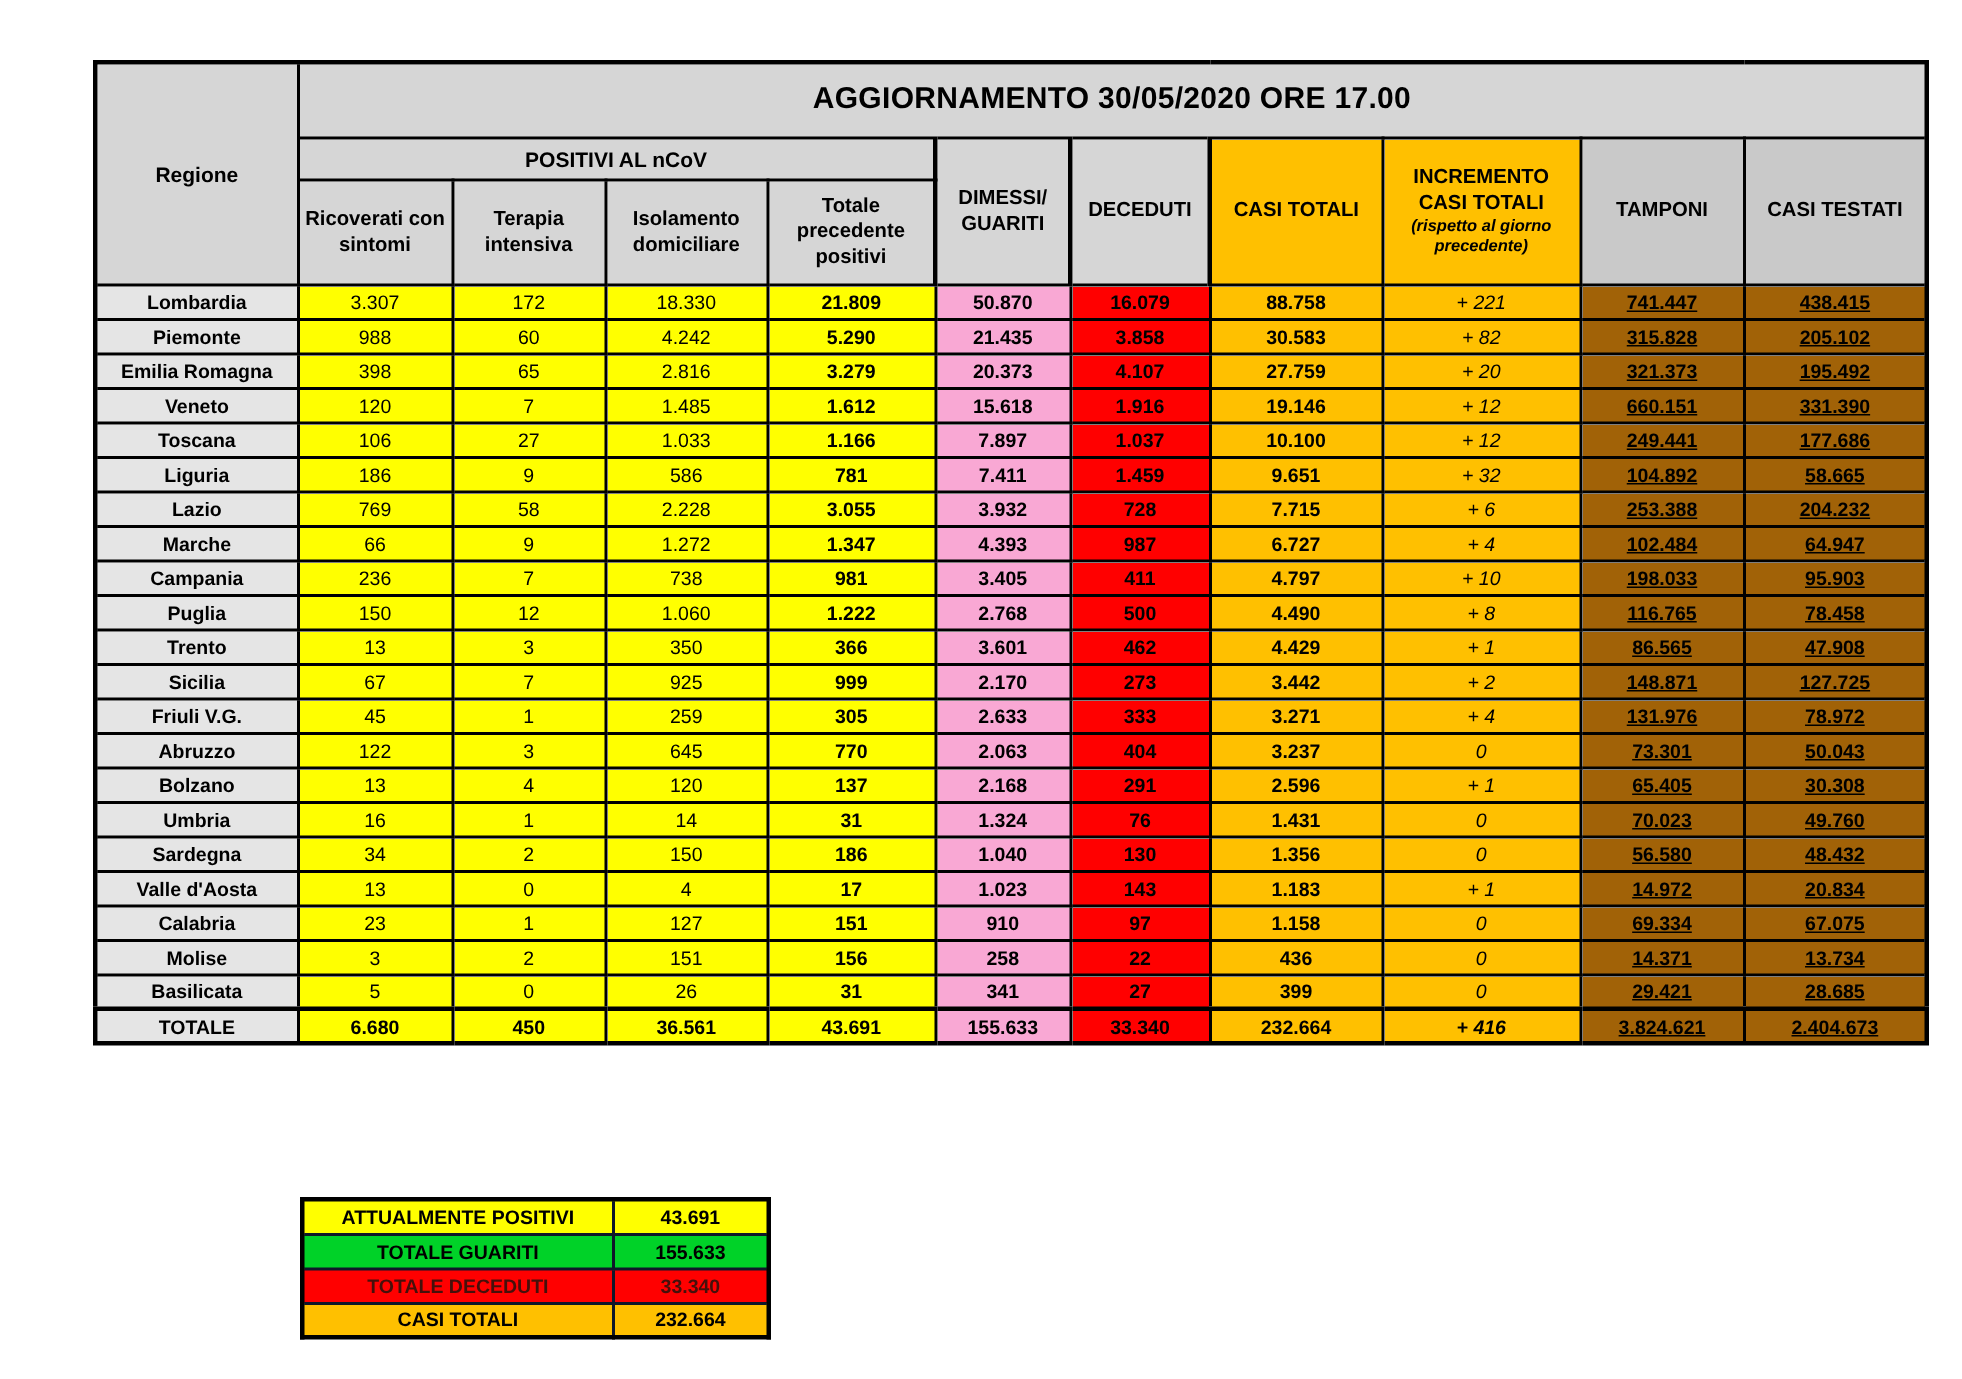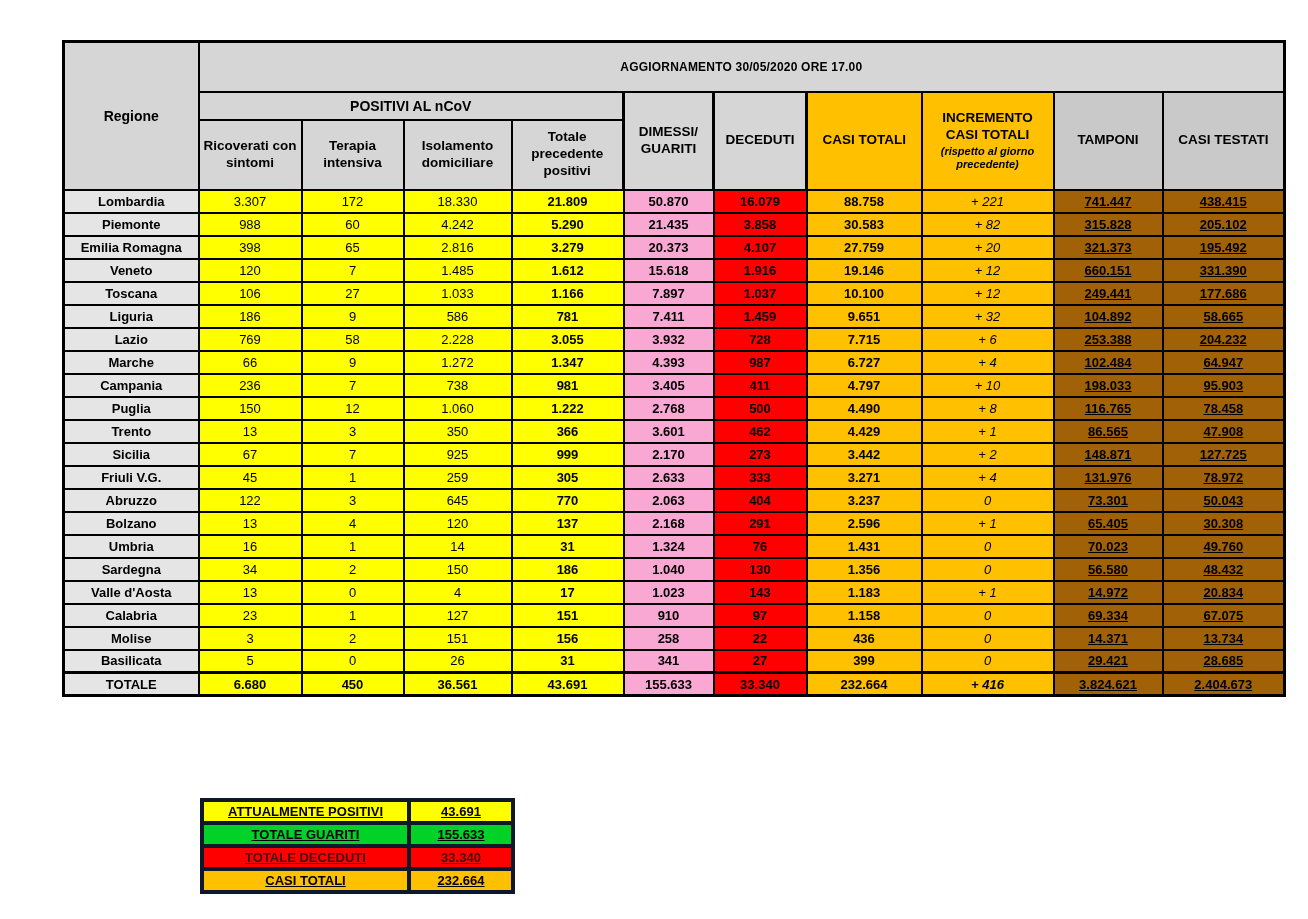--- a/index.html
+++ b/index.html
@@ -23,21 +23,21 @@
   .main-table th, .main-table td {
     border: 2px solid #000;
     text-align: center;
     vertical-align: middle;
     padding: 1px 2px;
     overflow: hidden;
     color: #000;
   }
   
   .hdr { background: #d6d6d6; font-weight: bold; }
-  .title-cell { font-size: 12px; height: 50px; letter-spacing: 0.2px; }
+  .title-cell { font-size: 20px; height: 50px; letter-spacing: 0.2px; }
   .group-cell { font-size: 14px; height: 28px; }
   .sub-cell { font-size: 13.5px; height: 70px; line-height: 1.25; }
   .regione-cell { font-size: 14px; }
   .prewrap { white-space: pre-line; }
   .hdr-orange { background: #ffc000; }
   .hdr-gray2 { background: #c9c9c9; }
   .increment-note { font-size: 11px; font-style: italic; font-weight: bold; display: block; line-height: 1.15; margin-top: 1px; }
   
   .main-table tbody tr { height: 23px; }
   .main-table tbody td { font-size: 13px; }
@@ -49,28 +49,27 @@
   .cell-orange { background: #ffc000; font-weight: bold; }
   .cell-orange-italic { background: #ffc000; font-style: italic; font-weight: normal; }
   .cell-gray { background: #a16207; font-weight: bold; text-decoration: underline; }
   .total-row td { border-top: 3px solid #000; border-bottom: 3px solid #000; font-weight: bold !important; }
   .total-row .cell-yellow { font-weight: bold; }
   .total-row .cell-orange-italic { font-weight: bold; }
   
   .summary-wrap { position: absolute; left: 200px; top: 798px; }
   .summary-table { width: 311px; border: 3px solid #000; }
   .summary-table td {
-    border: 4px solid #0f172a;
+    border: 2px solid #0f172a;
     text-align: center;
     vertical-align: middle;
     font-size: 13px;
     font-weight: bold;
     height: 23px;
     color: #000;
-    text-decoration: underline;
   }
   .summary-label { width: 207px; }
   .summary-value { width: 104px; }
   .summary-row-red td { color: #46100b; }
 </style>
 </head>
 <body>
 
 <div class="page">
 

